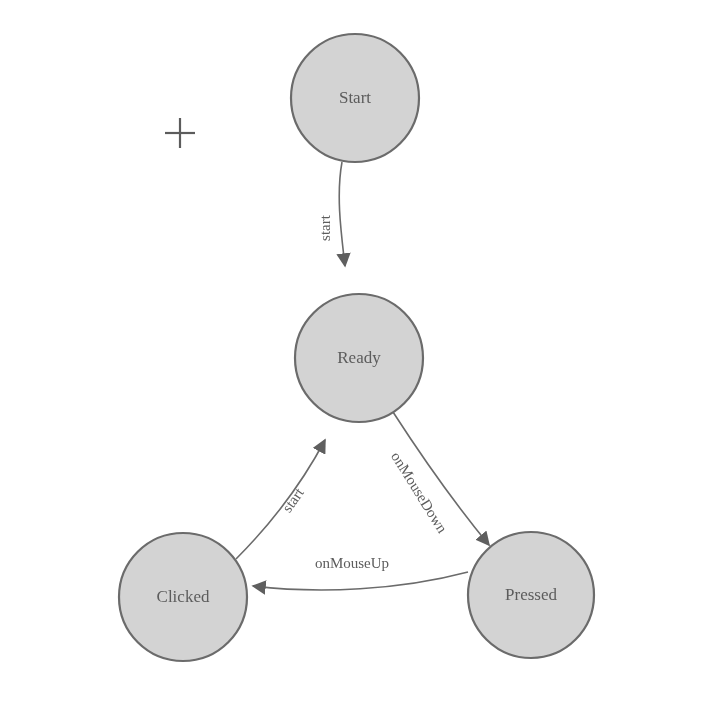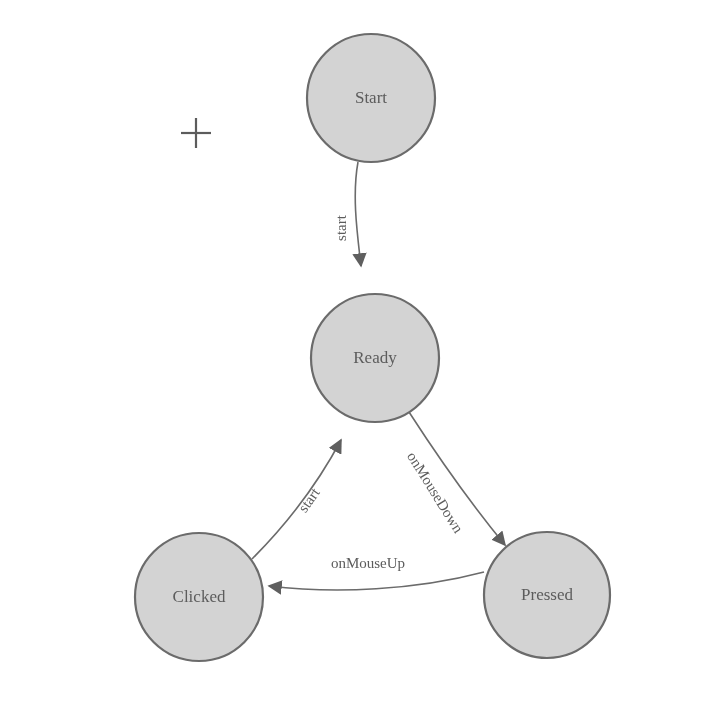--- a/index.html
+++ b/index.html
@@ -10,21 +10,21 @@
   body {
     width: 710px;
     height: 728px;
     font-family: "Liberation Serif", serif;
     overflow: hidden;
     position: relative;
   }
   #canvas-root {
     position: absolute;
     top: 0;
-    left: 16px;
+    left: 0;
     width: 598px;
     height: 728px;
   }
   svg#diagram {
     display: block;
     width: 710px;
     height: 728px;
   }
   .node-circle {
     cursor: pointer;

